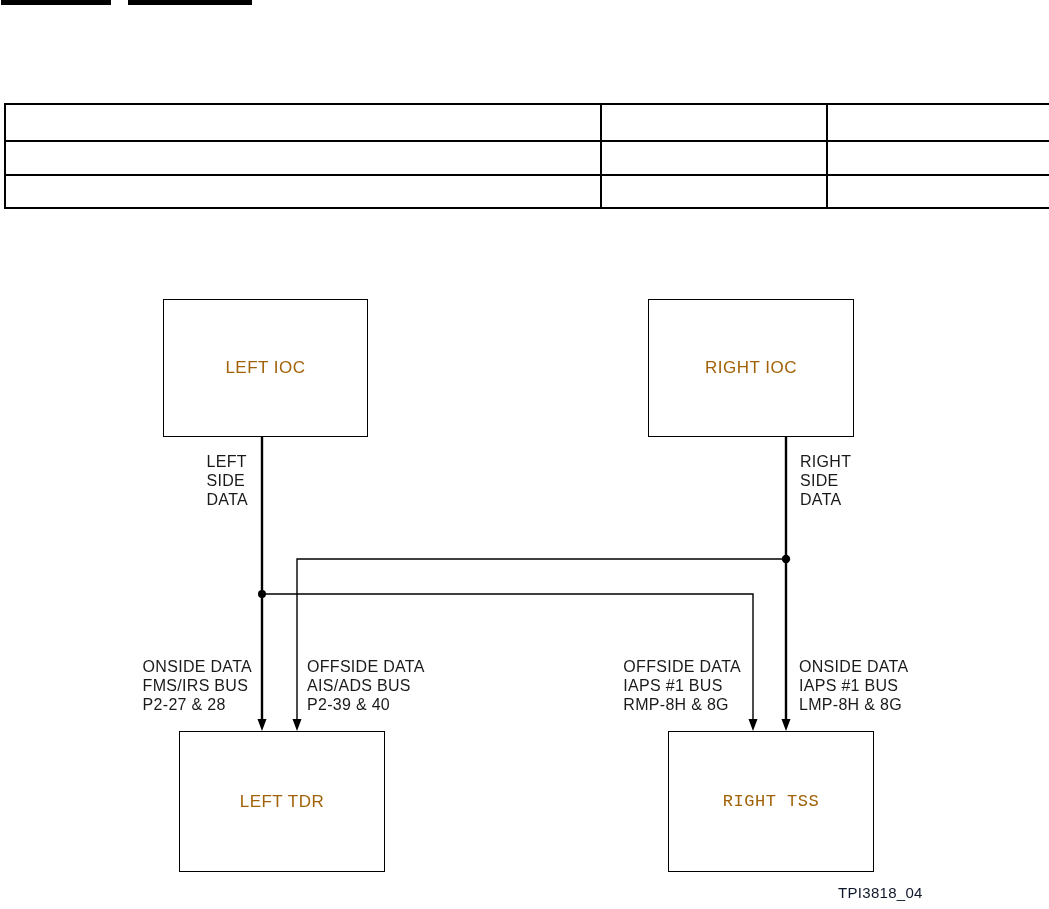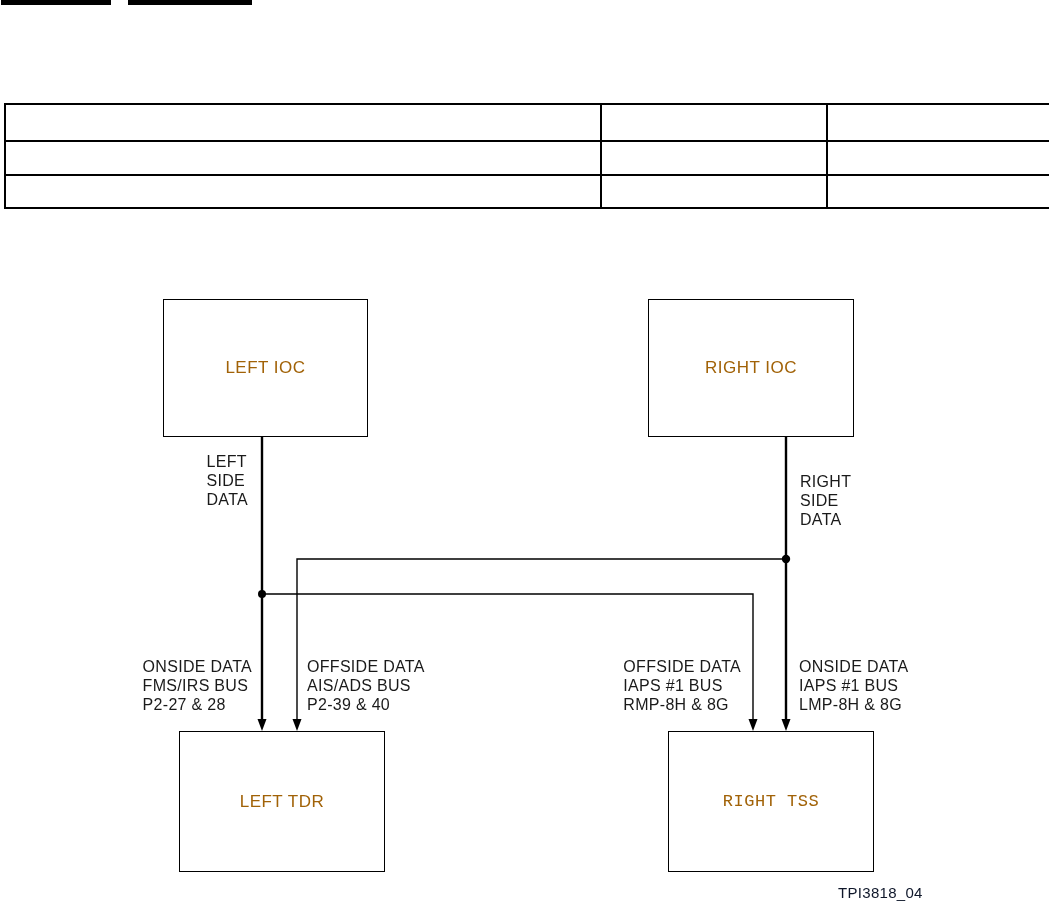--- a/index.html
+++ b/index.html
@@ -34,21 +34,21 @@
   .node-left-tdr {left:179px;top:731px;width:204px;height:139px;}
   .node-right-tss{left:668px;top:731px;width:204px;height:139px;font-family:Liberation Mono, monospace;}
 
   .wire-label{
     position:absolute;font-size:16px;line-height:19px;letter-spacing:0.3px;
     color:#1a1a1a;white-space:nowrap;
   }
   .ta-r{text-align:left;}
   .ta-l{text-align:left;}
   .lbl-left-side   {right:801px;top:452px;}
-  .lbl-right-side  {left:800px;top:452px;margin-top:20px;}
+  .lbl-right-side  {left:800px;top:452px;}
   .lbl-onside-left {right:797px;top:657px;}
   .lbl-offside-left{left:307px;top:657px;}
   .lbl-offside-right{right:308px;top:657px;}
   .lbl-onside-right{left:799px;top:657px;}
 
   .figure-id{
     position:absolute;left:838px;top:884px;font-size:15px;color:#0f172a;
     letter-spacing:0.3px;white-space:nowrap;
   }
 </style>

